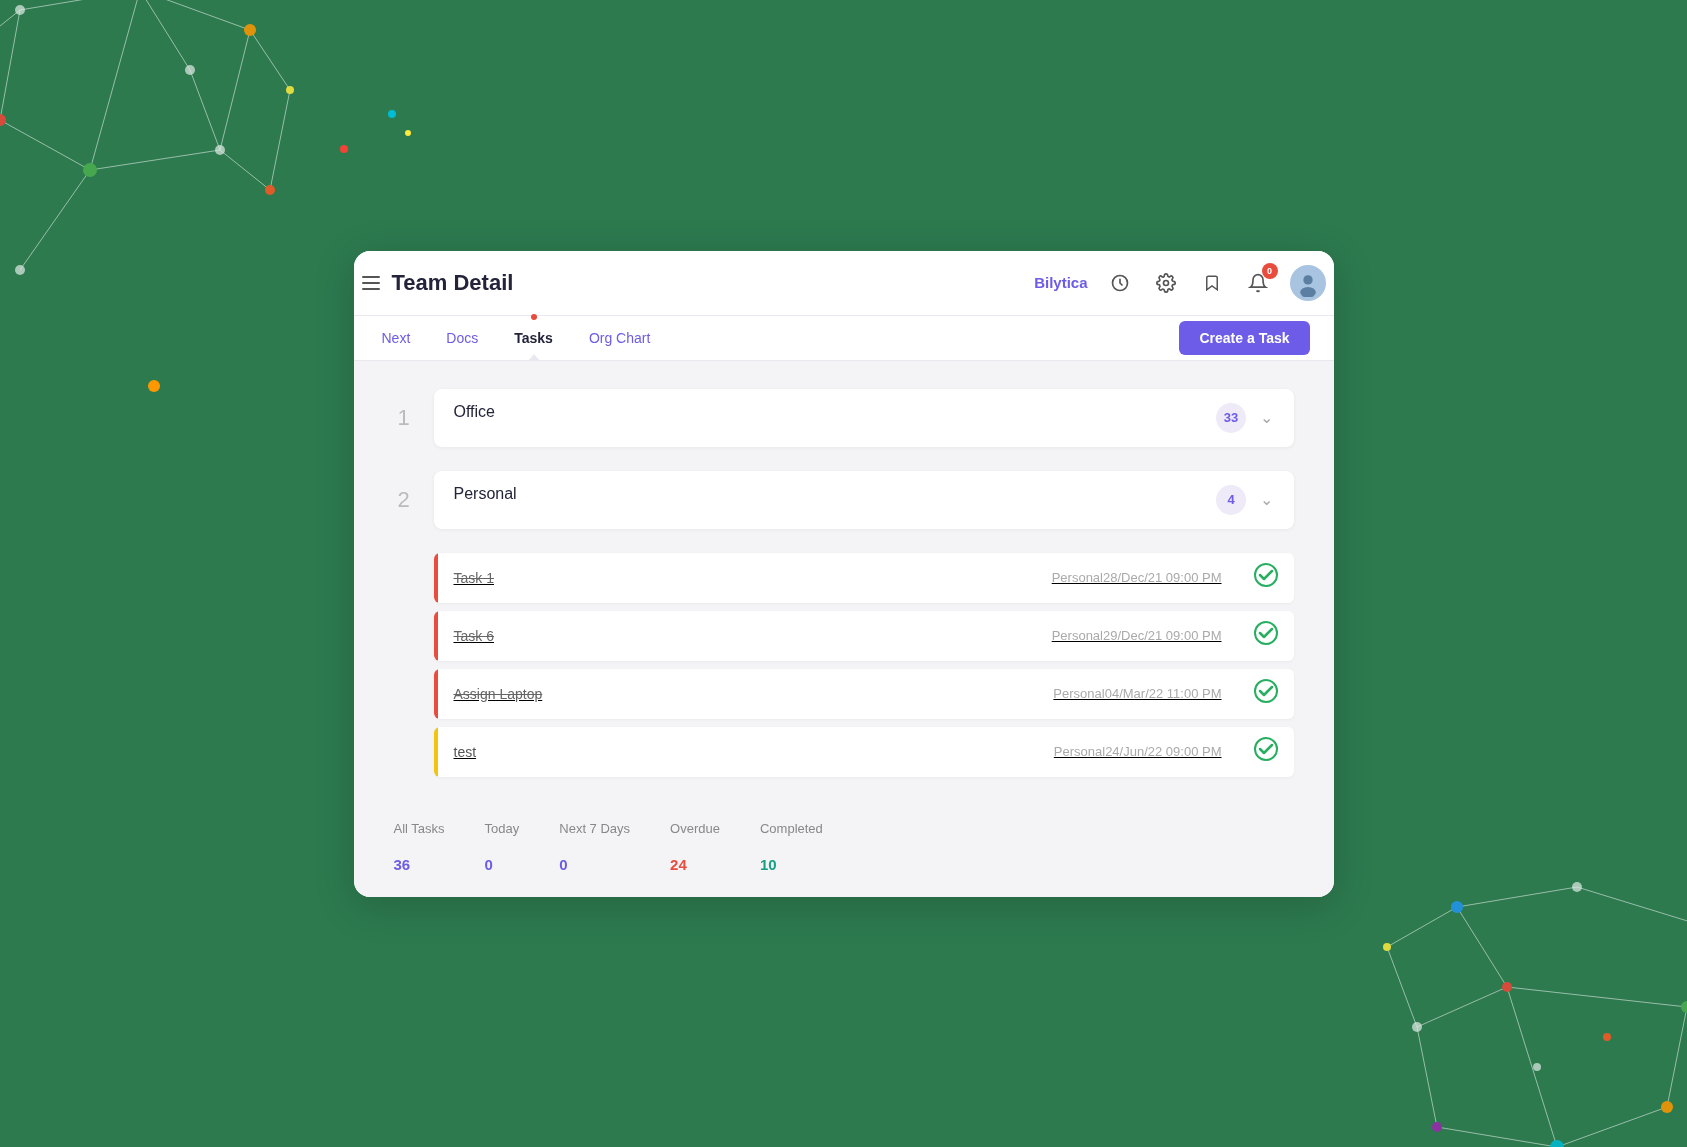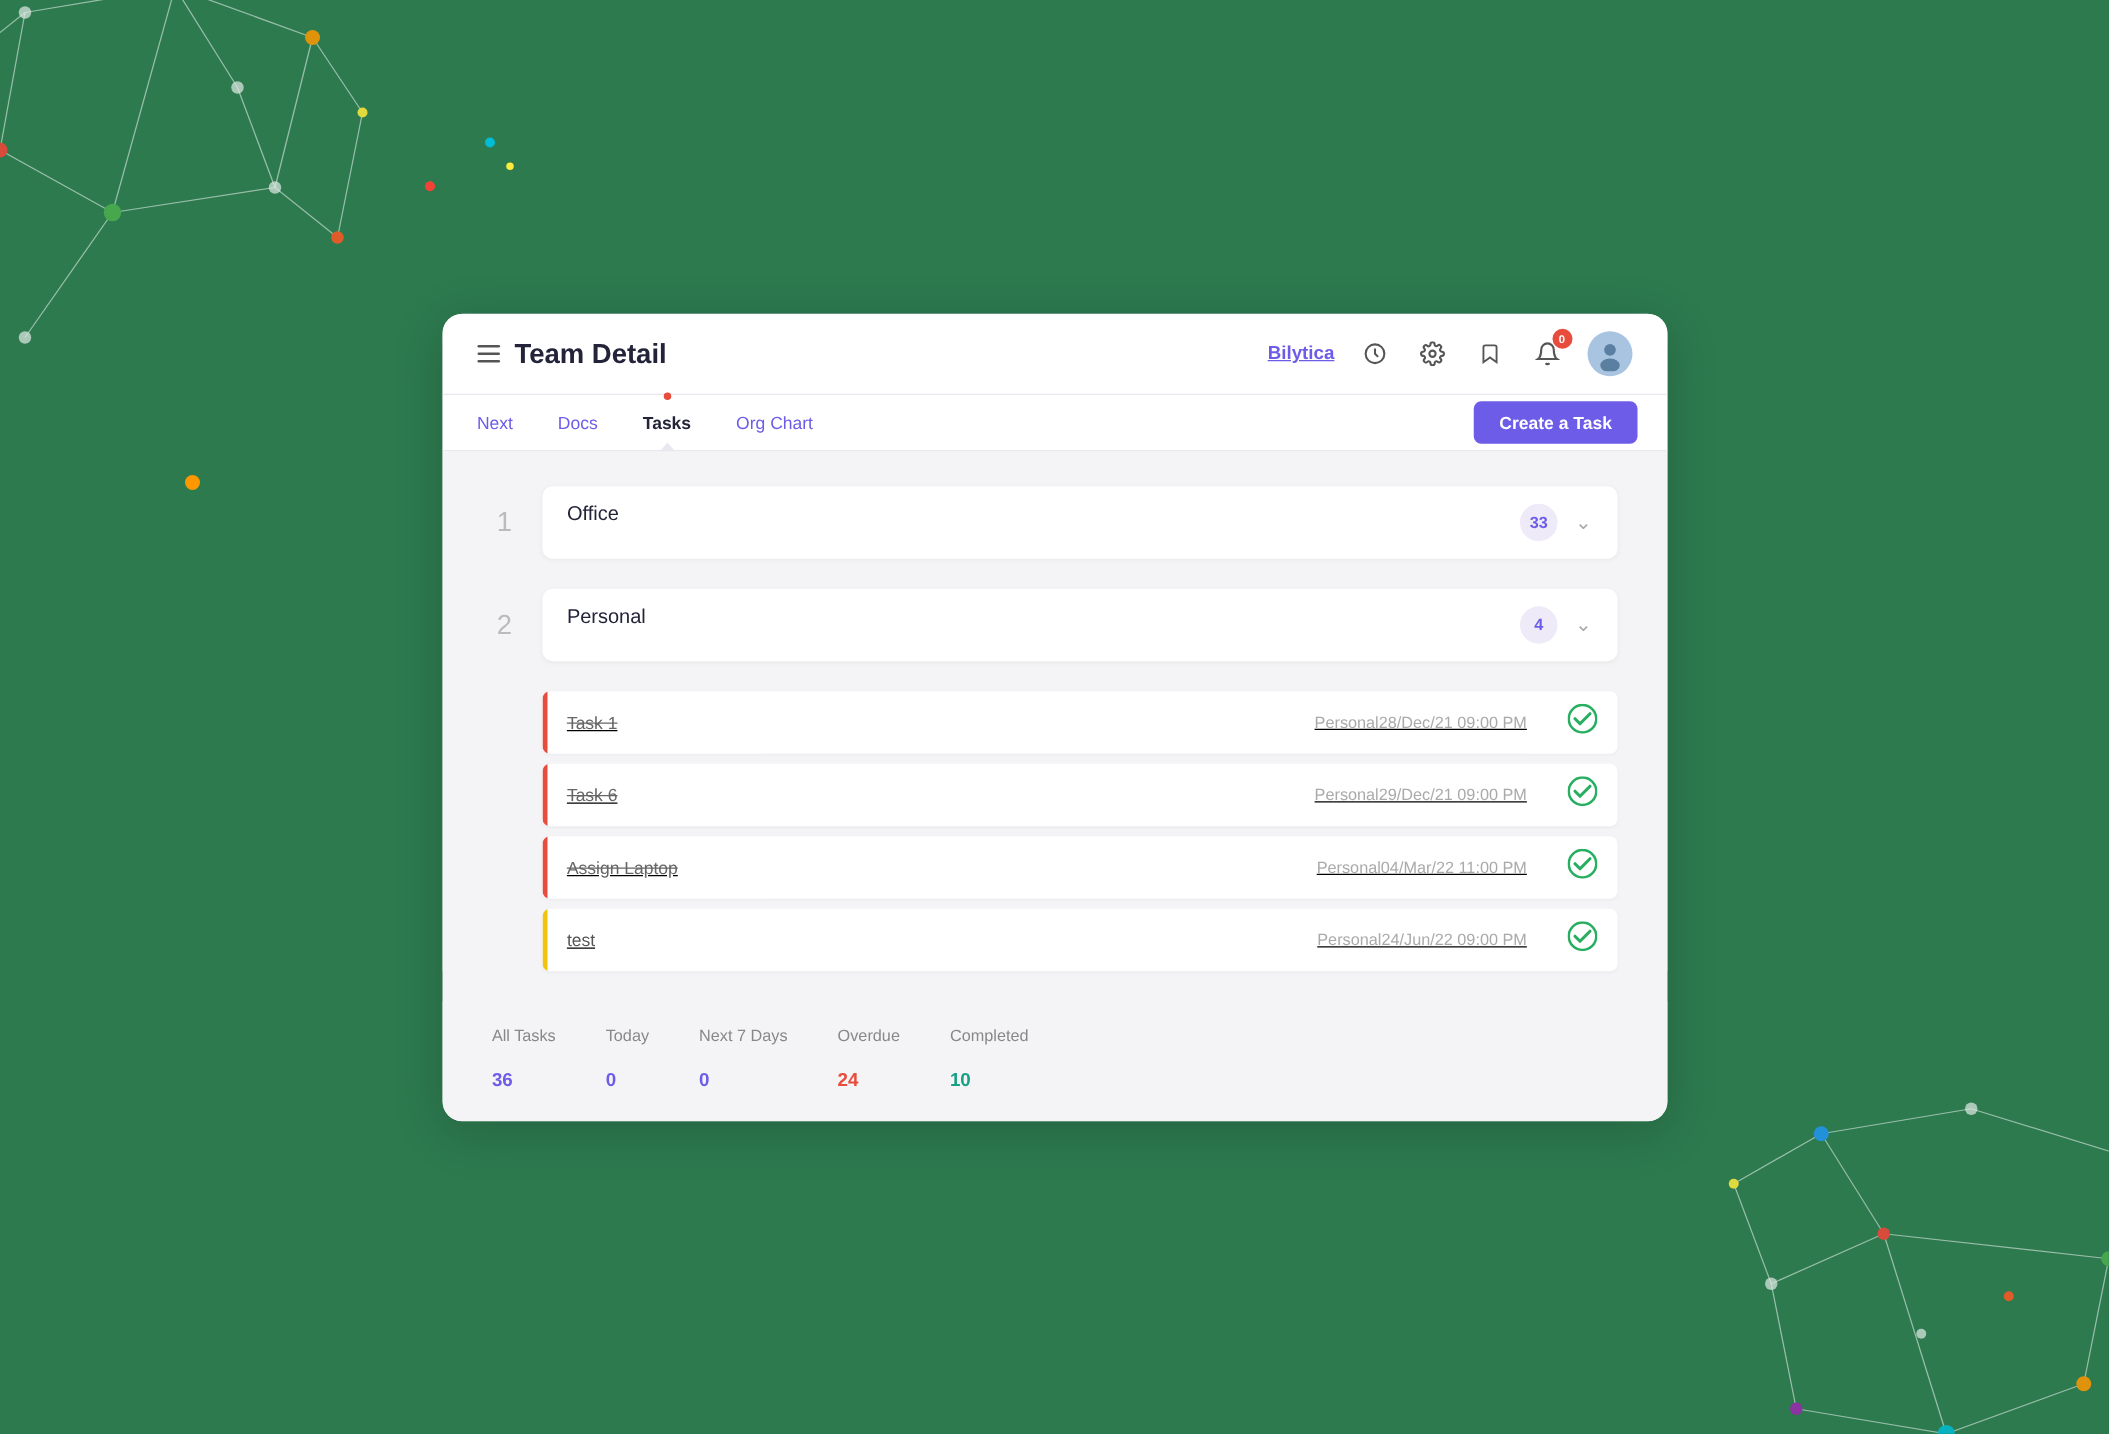--- a/index.html
+++ b/index.html
@@ -21,21 +21,21 @@
       width: 980px;
       min-height: 600px;
       position: relative;
       z-index: 10;
       overflow: hidden;
     }
 
     
     .header {
       background: #fff;
-      padding: 14px 28px;
+      padding: 14px 8px;
       display: flex;
       align-items: center;
       justify-content: space-between;
       border-bottom: 1px solid #e8e8ee;
     }
 
     .header-left {
       display: flex;
       align-items: center;
       gap: 12px;
@@ -64,21 +64,20 @@
     .header-right {
       display: flex;
       align-items: center;
       gap: 18px;
     }
 
     .header-brand {
       color: #6c5ce7;
       font-weight: 600;
       font-size: 15px;
-      text-decoration: underline;
     }
 
     .header-icon {
       width: 28px;
       height: 28px;
       display: flex;
       align-items: center;
       justify-content: center;
       cursor: pointer;
       color: #555;

